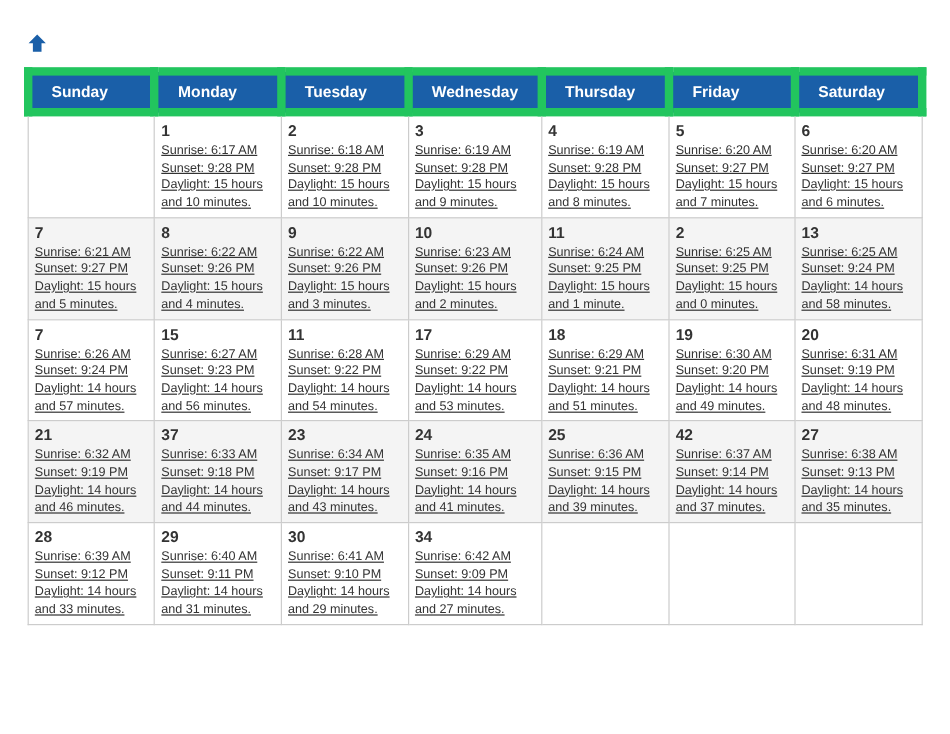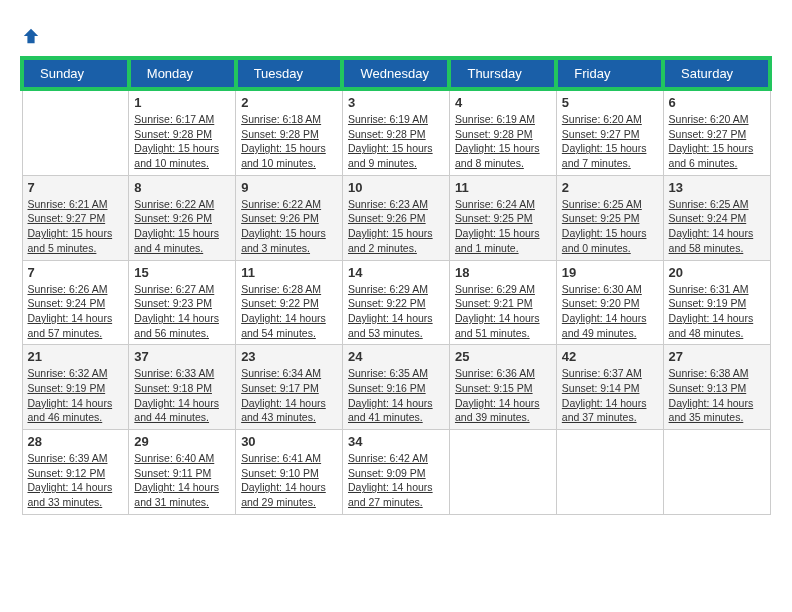--- a/index.html
+++ b/index.html
@@ -54,22 +54,22 @@
       width: 100%;
       border-collapse: collapse;
       font-size: 11px;
     }
     .calendar th {
       background-color: #1a5fa8;
       color: #fff;
       padding: 6px 16px;
       text-align: left;
       font-size: 13px;
-      font-weight: normal;
-      border: 4px solid #22c55e;
+      font-weight: bold;
+      border: 7px solid #22c55e;
     }
     .calendar td {
       border: 1px solid #ccc;
       padding: 4px 5px;
       vertical-align: top;
       width: 107px;
       min-height: 80px;
     }
     .day-num {
       font-size: 13px;
@@ -192,21 +192,21 @@
         </td>
         <td>
           <span class="day-num">15</span>
           <div class="cell-text">Sunrise: 6:27 AM<br>Sunset: 9:23 PM<br>Daylight: 14 hours and 56 minutes.</div>
         </td>
         <td>
           <span class="day-num">11</span>
           <div class="cell-text">Sunrise: 6:28 AM<br>Sunset: 9:22 PM<br>Daylight: 14 hours and 54 minutes.</div>
         </td>
         <td>
-          <span class="day-num">14</span>
+          <span class="day-num">17</span>
           <div class="cell-text">Sunrise: 6:29 AM<br>Sunset: 9:22 PM<br>Daylight: 14 hours and 53 minutes.</div>
         </td>
         <td>
           <span class="day-num">18</span>
           <div class="cell-text">Sunrise: 6:29 AM<br>Sunset: 9:21 PM<br>Daylight: 14 hours and 51 minutes.</div>
         </td>
         <td>
           <span class="day-num">19</span>
           <div class="cell-text">Sunrise: 6:30 AM<br>Sunset: 9:20 PM<br>Daylight: 14 hours and 49 minutes.</div>
         </td>

